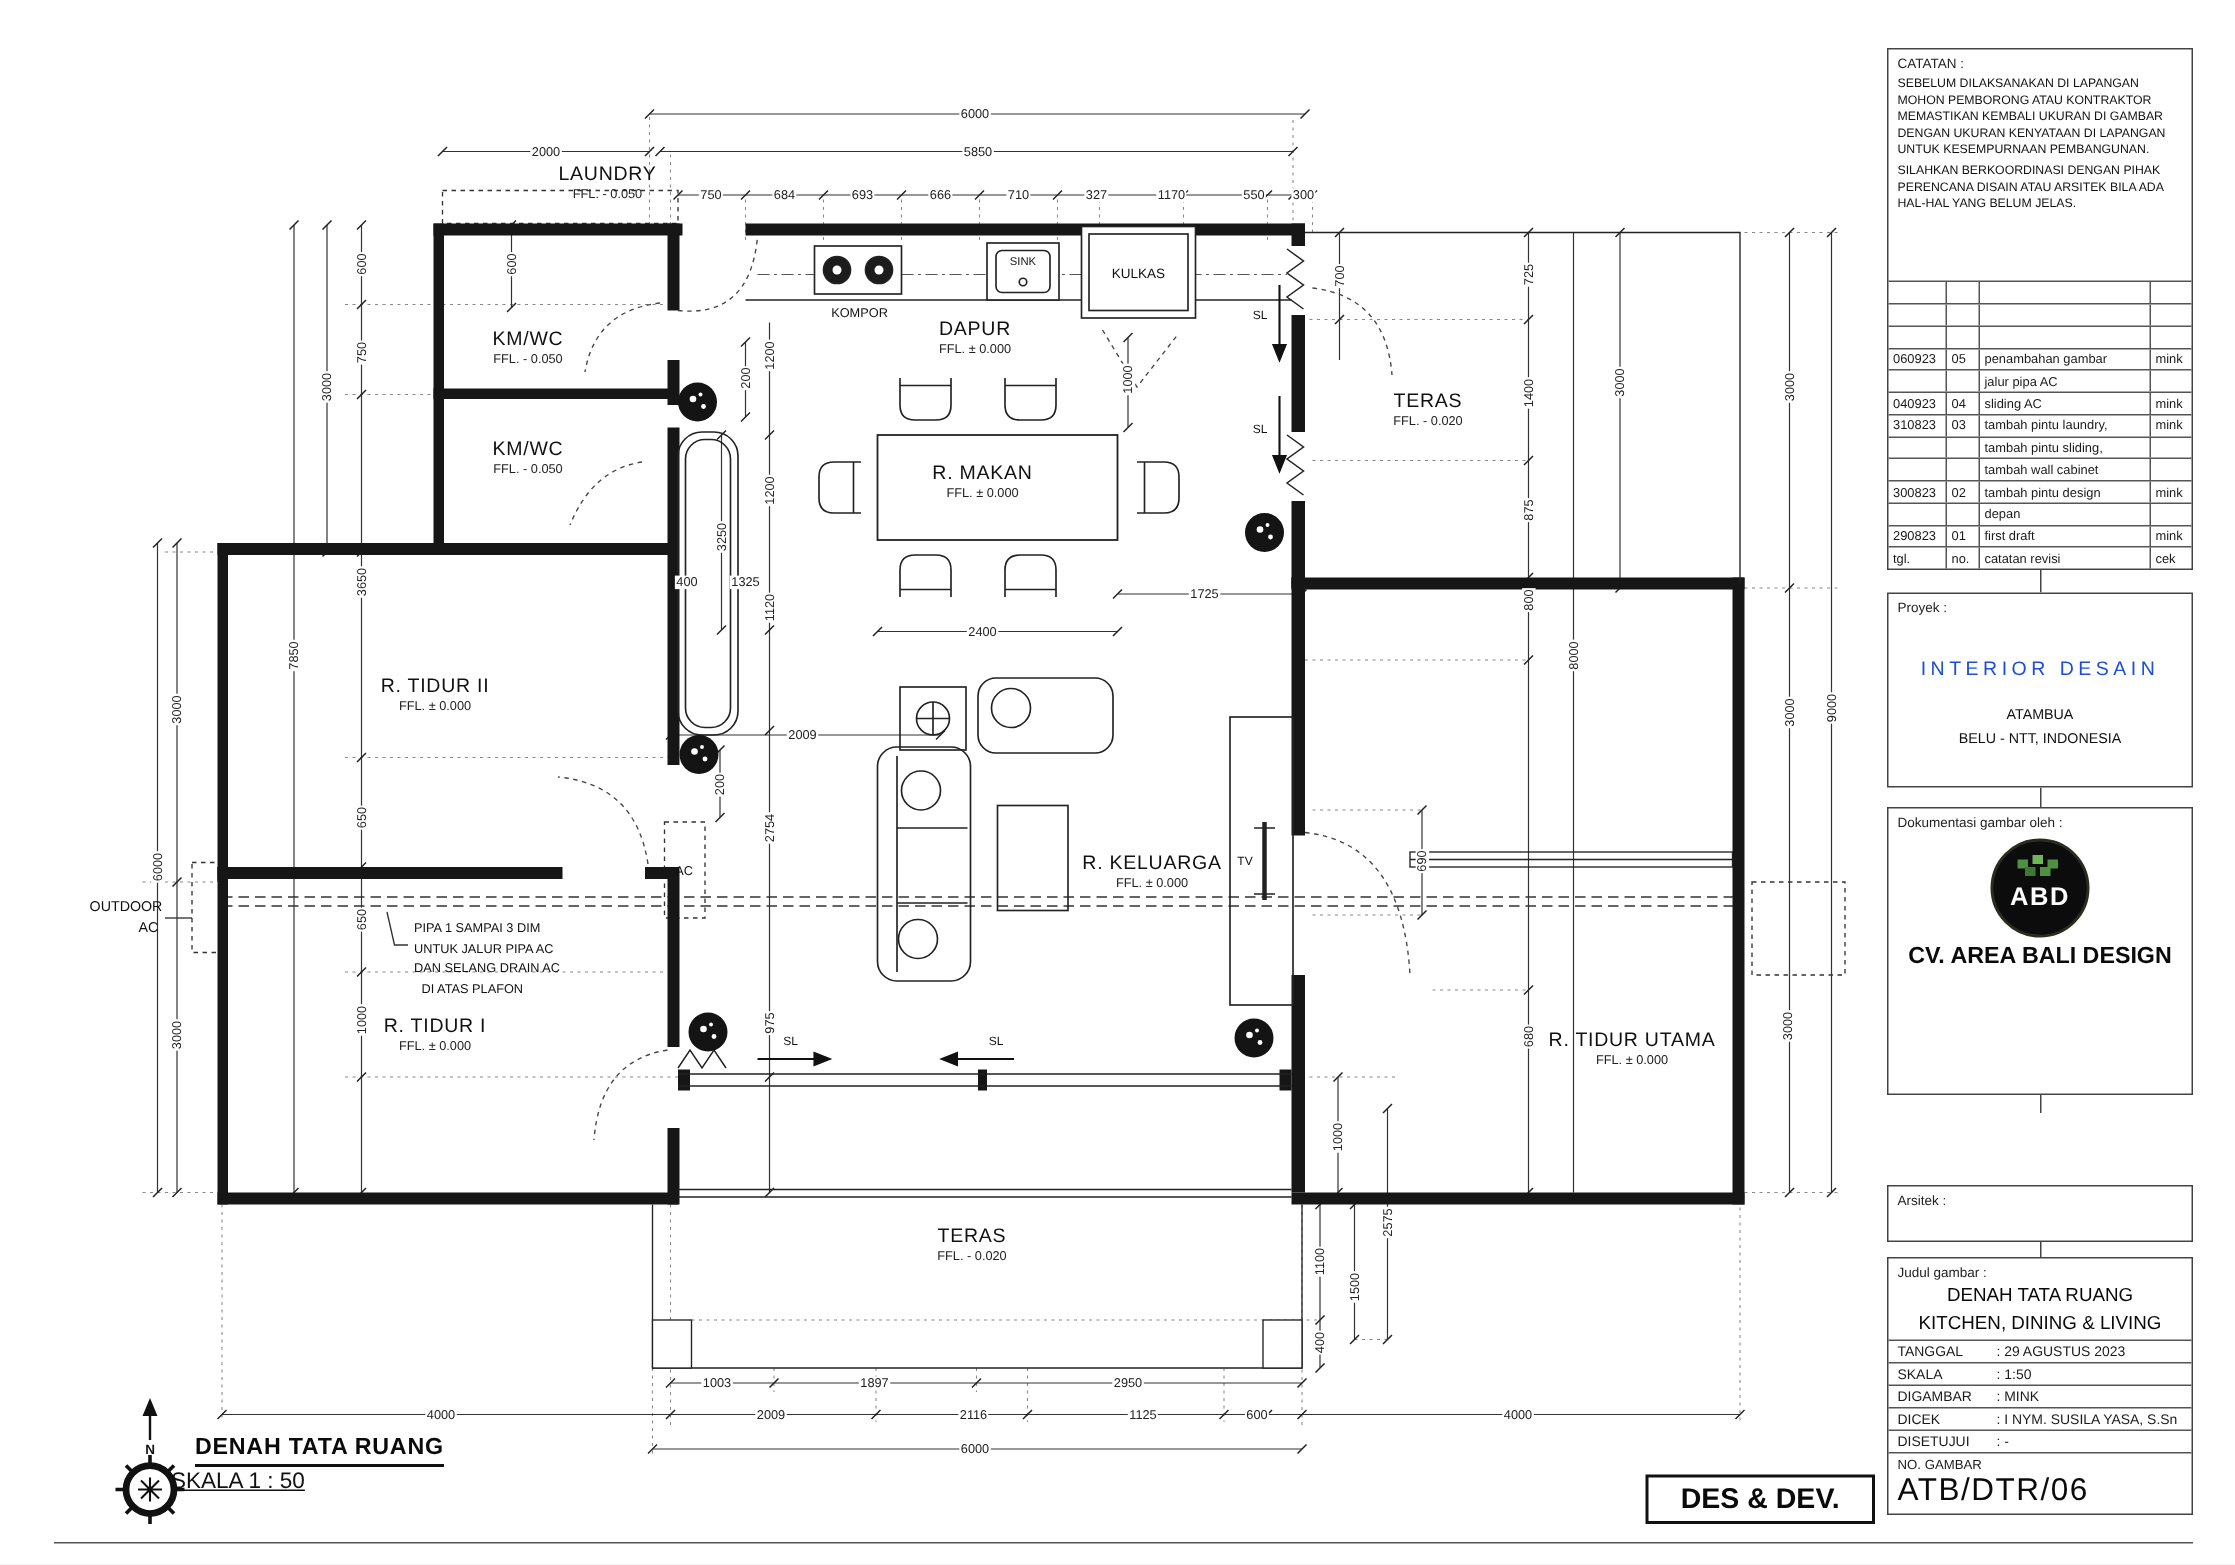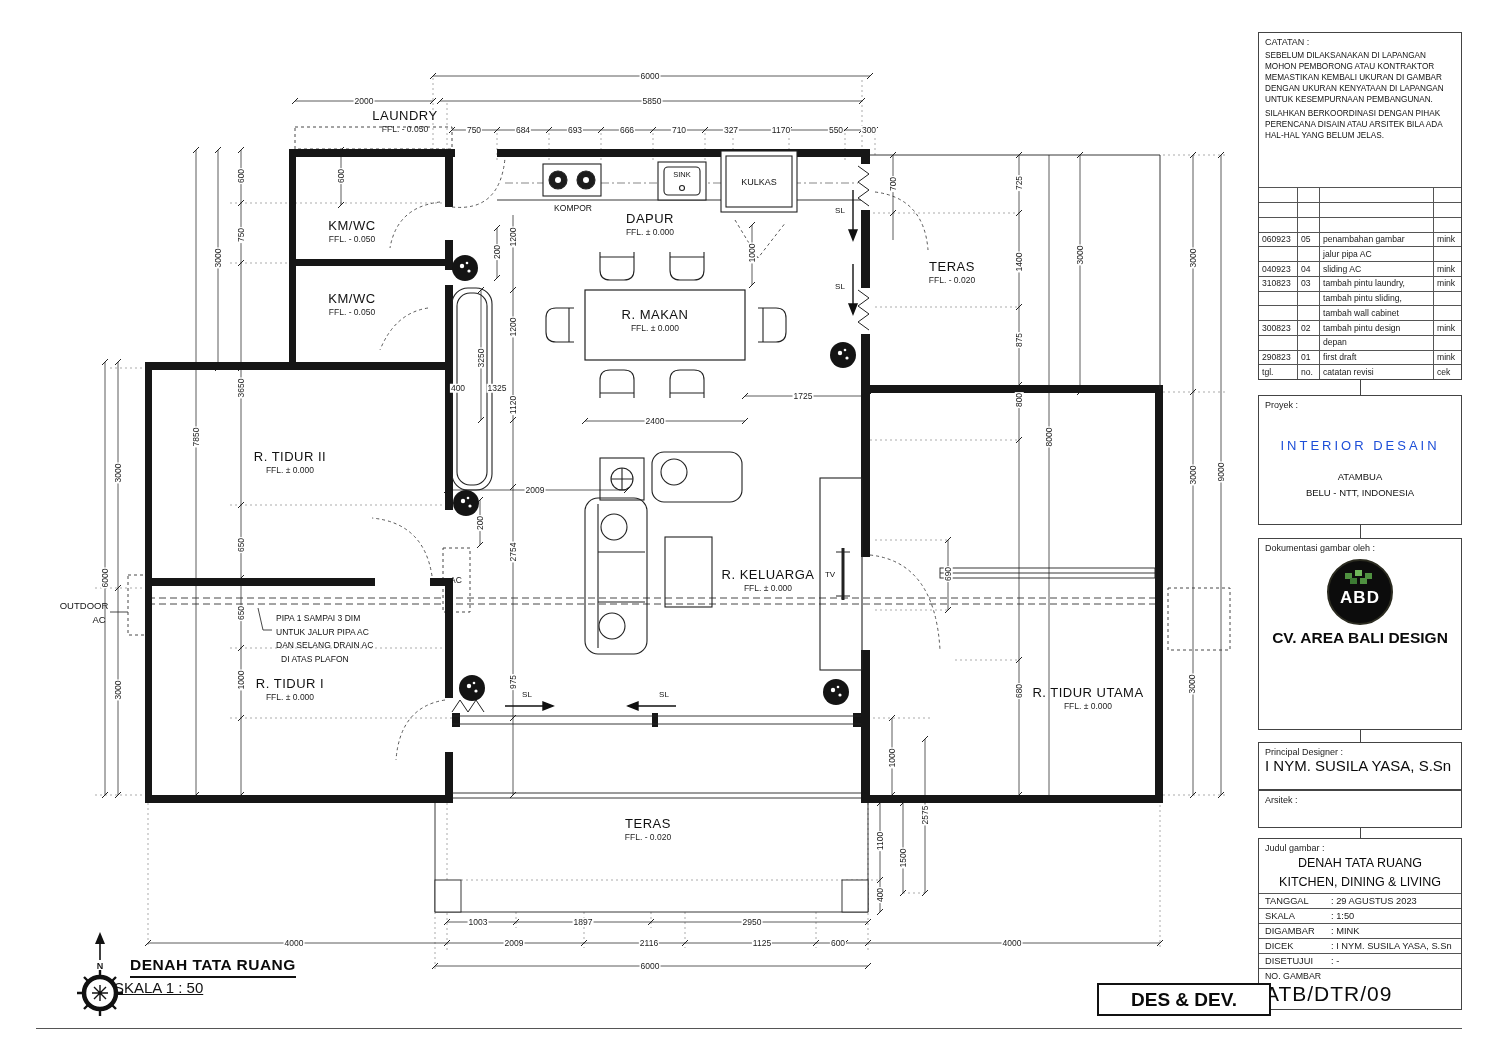--- a/index.html
+++ b/index.html
@@ -30,21 +30,21 @@
   .logo .abd{position:absolute;left:0;right:0;top:27px;text-align:center;color:#fff;font-weight:bold;font-size:17px;letter-spacing:1px;}
   .company{text-align:center;font-weight:bold;font-size:15.5px;margin-top:2px;color:#0a0a0a;}
   .addr{text-align:center;font-size:9.3px;line-height:1.45;margin-top:2px;color:#111;}
   .designer-name{font-size:15px;padding:0 6px;color:#0a0a0a;}
   .judul-line{text-align:center;font-size:12.5px;line-height:1.5;color:#0a0a0a;}
   .meta{display:grid;grid-template-columns:66px auto;border-top:1px solid #555;}
   .meta div{font-size:9.3px;padding:2px 0 2px 6px;white-space:nowrap;overflow:hidden;}
   .nogbr{border-top:1px solid #555;padding:2px 6px;}
   .nogbr .nglabel{font-size:8.8px;}
   .nogbr .ngval{font-size:21px;margin-top:1px;letter-spacing:1px;color:#0a0a0a;}
-  .desdev{position:absolute;left:1097px;top:983px;width:174px;height:33px;border:2px solid #111;
+  .desdev{position:absolute;left:1097px;top:983px;width:153px;height:33px;border:2px solid #111;
           box-sizing:border-box;display:flex;align-items:center;justify-content:center;
           font-size:19px;font-weight:bold;color:#0a0a0a;background:#fff;}
   .vconn{position:absolute;width:1.2px;background:#444;left:1360px;}
   .footer-title{position:absolute;left:130px;top:956px;font-size:15.5px;font-weight:bold;letter-spacing:.5px;
                 border-bottom:2px solid #111;padding-bottom:2px;color:#0a0a0a;}
   .footer-scale{position:absolute;left:114px;top:979px;font-size:15px;color:#111;text-decoration:underline;}
   .pageline{position:absolute;left:36px;top:1028px;width:1426px;height:1.2px;background:#555;}
 </style>
 </head>
 <body>
@@ -482,24 +482,20 @@
     <span class="px" style="left:16px;top:12px"></span>
     <span class="px" style="left:26px;top:9px;background:#6fb65a"></span>
     <span class="px" style="left:36px;top:12px"></span>
     <span class="px" style="left:21px;top:17px;background:#3c7a33"></span>
     <span class="px" style="left:31px;top:17px"></span>
     <div class="abd">ABD</div>
   </div>
   <div class="company">CV. AREA BALI DESIGN</div>
 </div>
 
-<div class="tb" style="left:1258px;top:742px;width:204px;height:48px">
-  <div class="tb-label">Principal Designer :</div>
-  <div class="designer-name">I NYM. SUSILA YASA, S.Sn</div>
-</div>
 <div class="tb" style="left:1258px;top:790px;width:204px;height:38px">
   <div class="tb-label">Arsitek :</div>
 </div>
 
 <div class="tb" style="left:1258px;top:838px;width:204px;height:172px">
   <div class="tb-label">Judul gambar :</div>
   <div style="height:40px;display:flex;flex-direction:column;justify-content:center">
     <div class="judul-line">DENAH TATA RUANG</div>
     <div class="judul-line">KITCHEN, DINING &amp; LIVING</div>
   </div>
@@ -518,21 +514,21 @@
   <div class="meta">
     <div>DICEK</div>
         <div>:  I NYM. SUSILA YASA, S.Sn</div>
       </div>
   <div class="meta">
     <div>DISETUJUI</div>
         <div>:  -</div>
       </div>
   <div class="nogbr">
     <div class="nglabel">NO. GAMBAR</div>
-    <div class="ngval">ATB/DTR/09</div>
+    <div class="ngval">ATB/DTR/06</div>
   </div>
 </div>
 
 <div class="desdev">DES &amp; DEV.</div>
 
 <div class="footer-title">DENAH TATA RUANG</div>
 <div class="footer-scale">SKALA 1 : 50</div>
 <div class="pageline"></div>
 
 </div>

